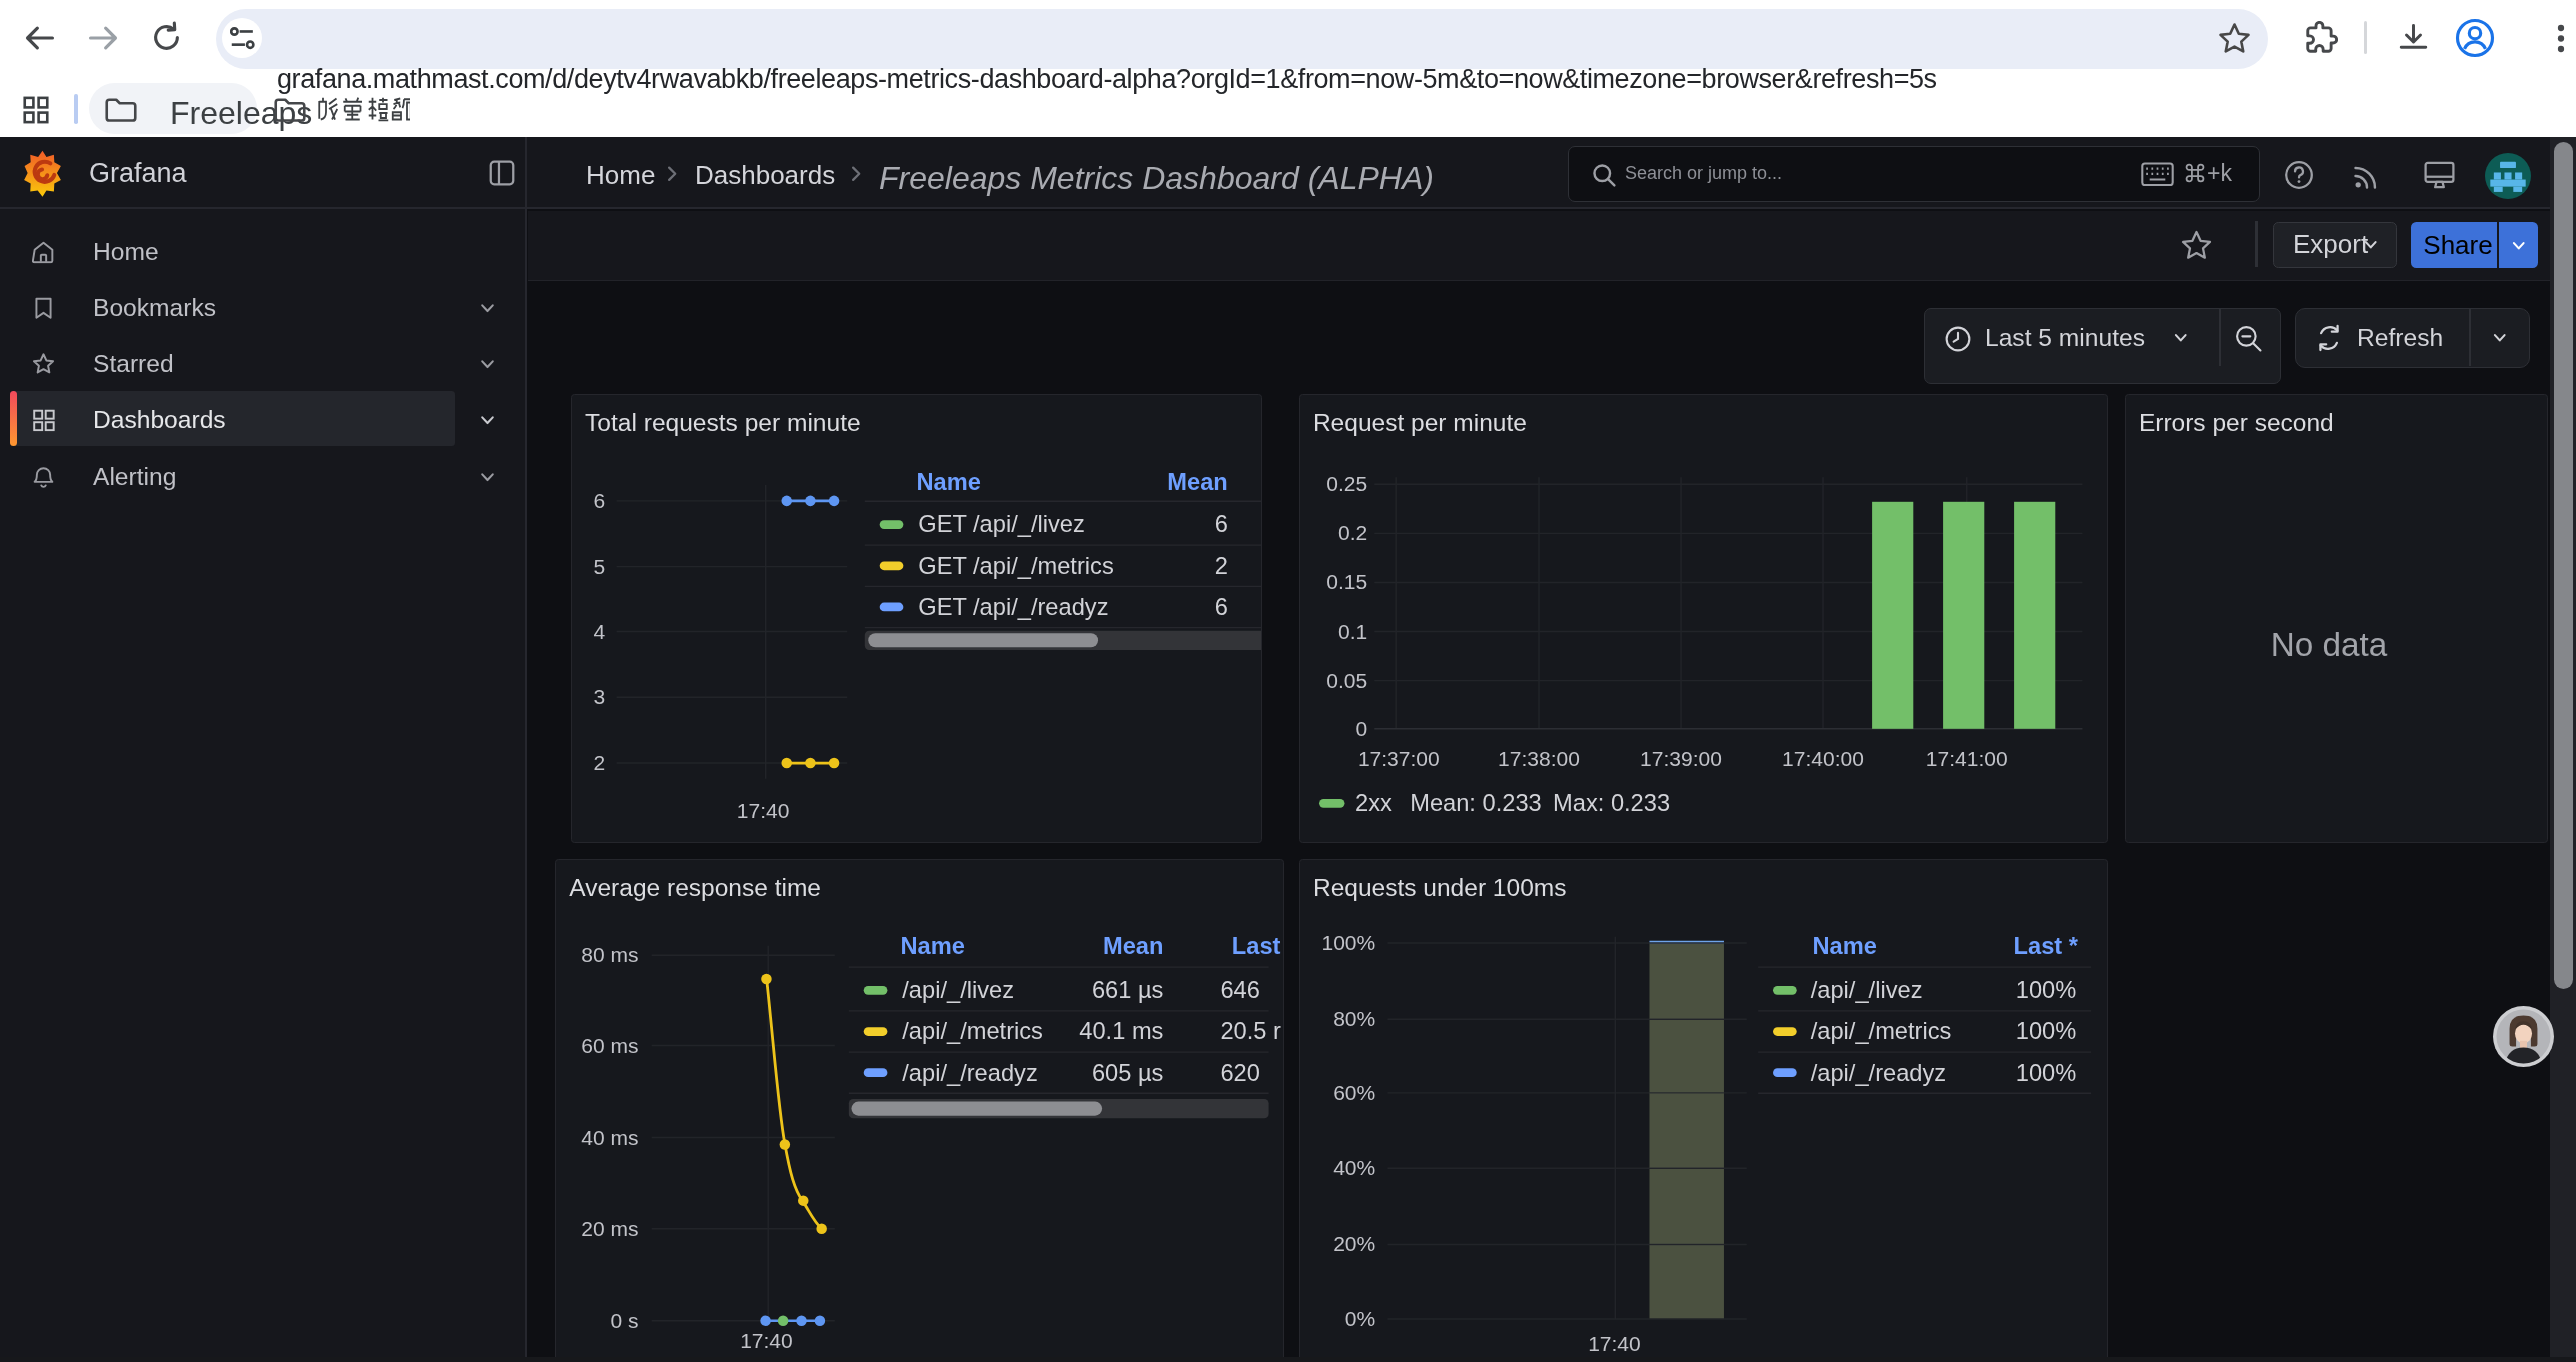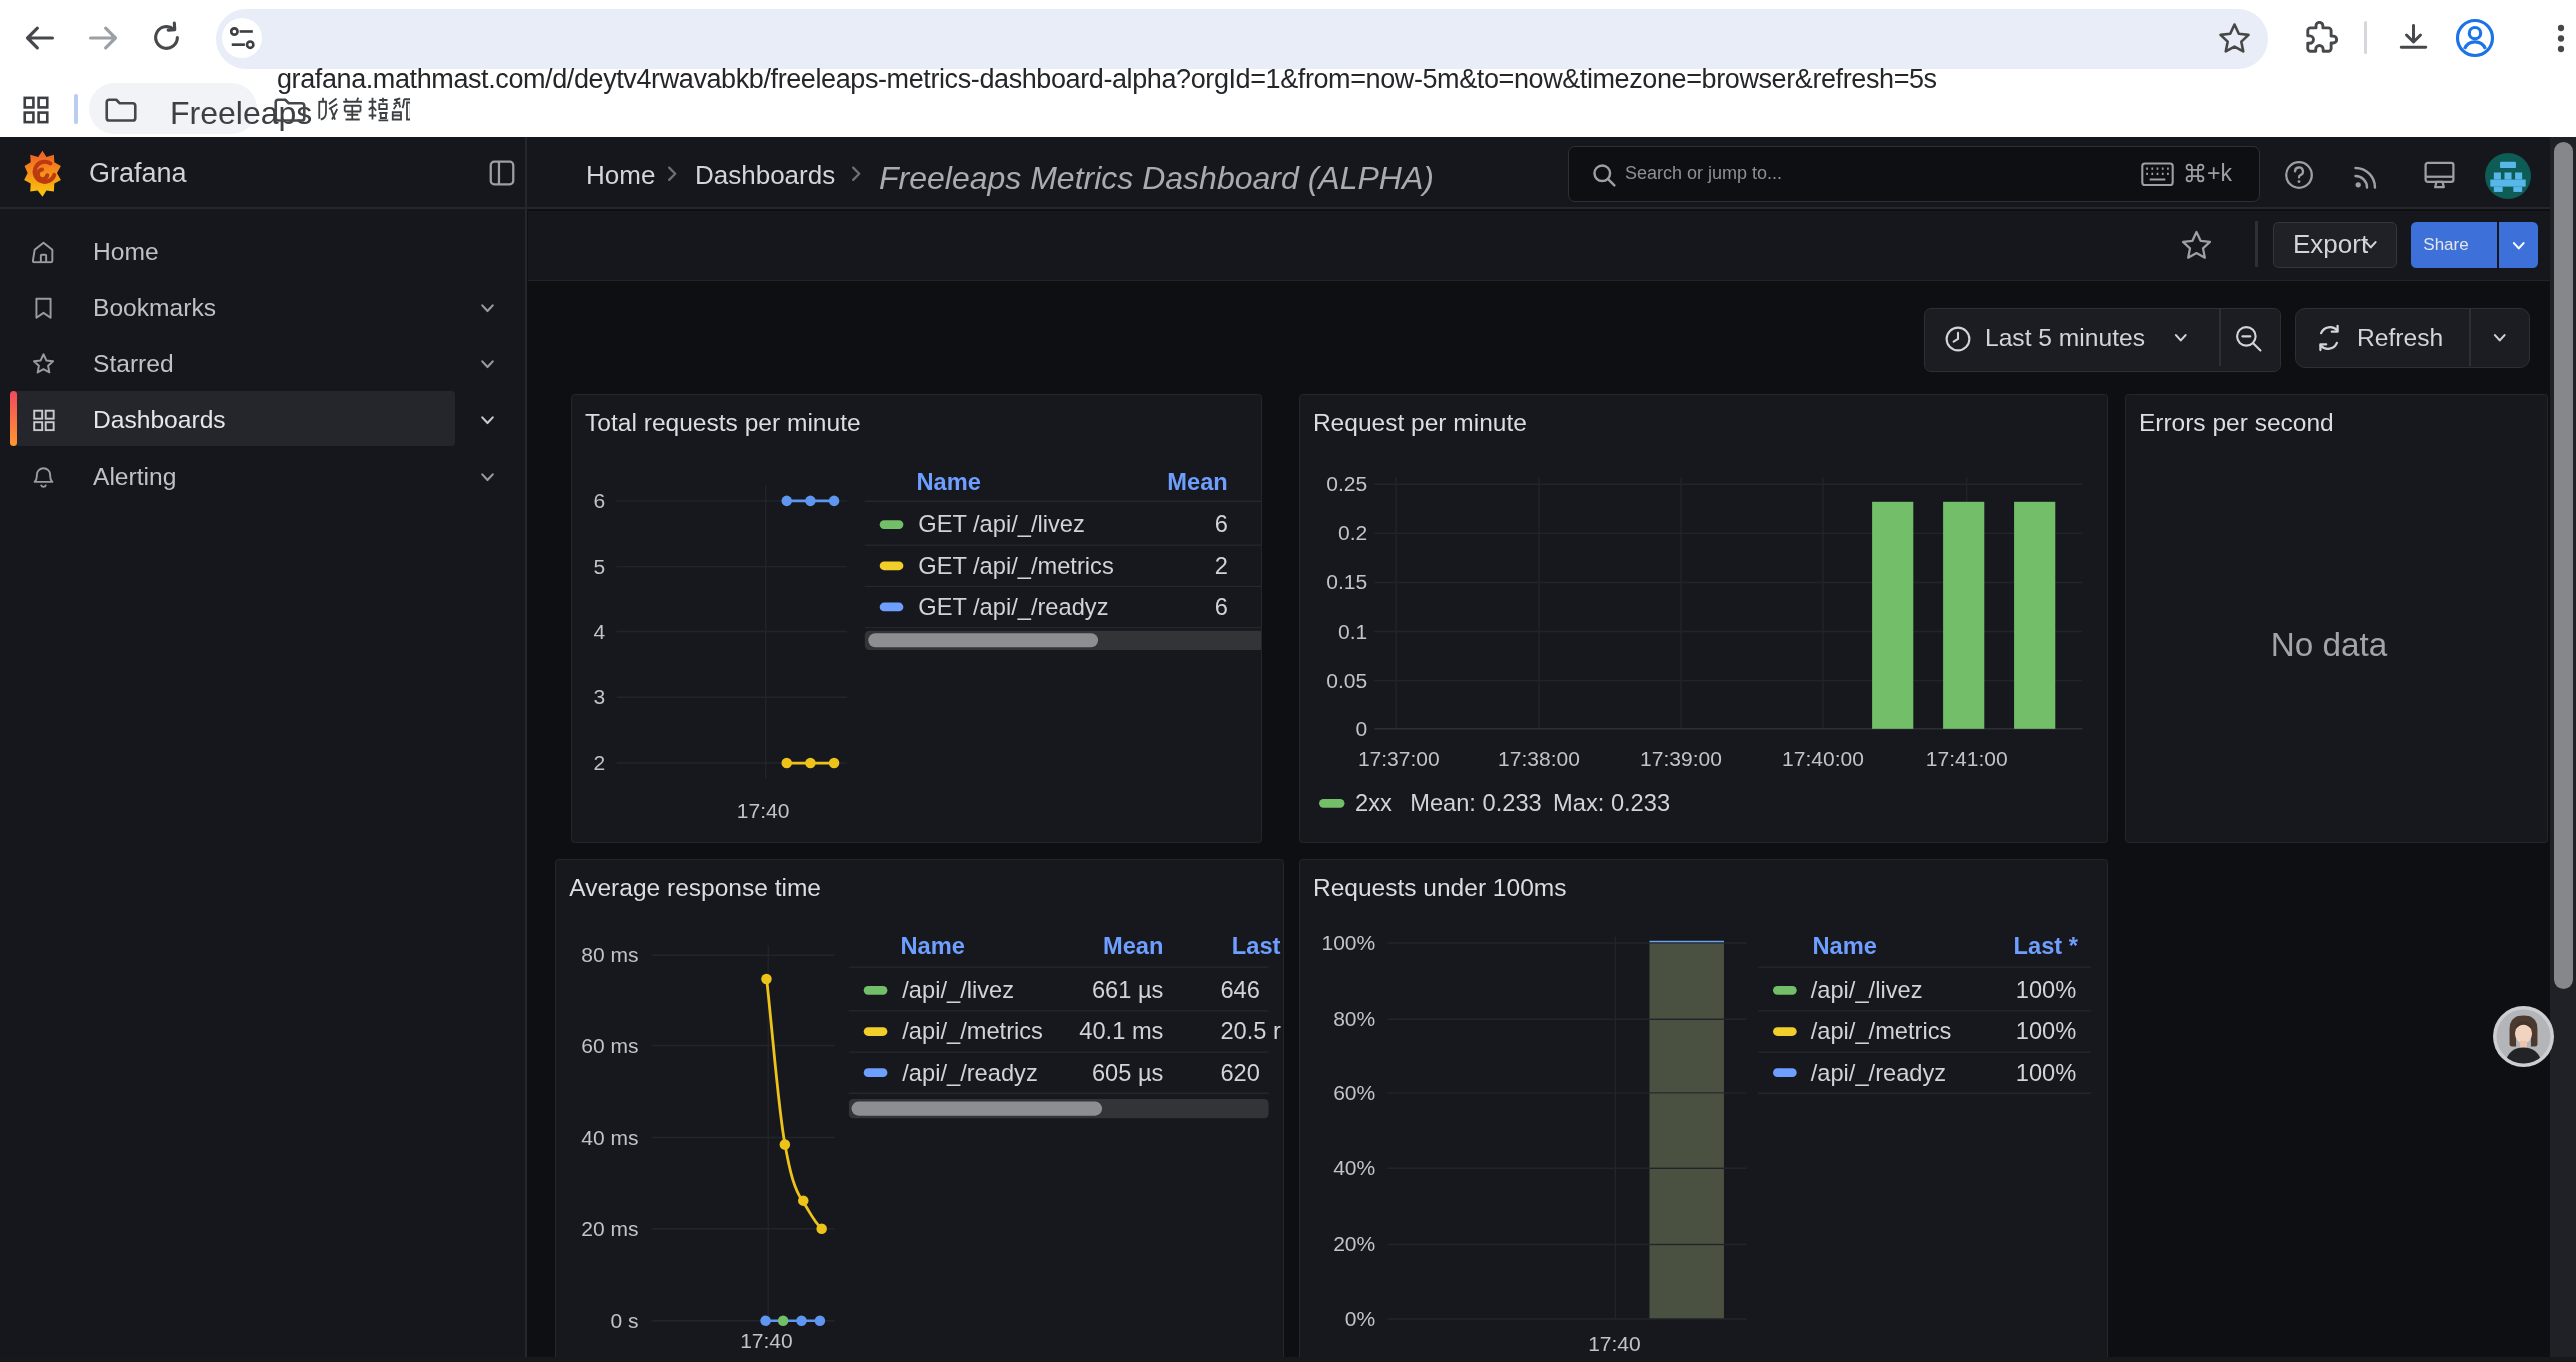--- a/index.html
+++ b/index.html
@@ -242,29 +242,29 @@
     <path d="M19 3.5 L23.7 13.6 L34.5 14.9 L26.5 22.3 L28.6 33 L19 27.7 L9.4 33 L11.5 22.3 L3.5 14.9 L14.3 13.6 Z"></path>
   </svg>
   <div class="abs" style="left:2255px;top:84px;width:2.6px;height:46px;background:#2e3036"></div>
   <div class="abs" style="left:2273px;top:85px;width:124px;height:46px;background:#1f2126;border:1.8px solid #34363c;border-radius:5.3px">
     <span style="position:absolute;left:19px;top:0;height:43px;line-height:43px;font-size:26px;font-weight:500;color:#d3d4d9">Export</span>
     <svg class="abs" style="left:88px;top:13px" width="17.5" height="17.5" viewBox="0 0 20 20" fill="none" stroke="#d3d4d9" stroke-width="2.4" stroke-linecap="round" stroke-linejoin="round">
         <path d="M4.5 7 L10 13 L15.5 7"></path>
       </svg>
   </div>
   <div class="abs" style="left:2411px;top:85px;width:86px;height:46px;background:#3d71d9;border-radius:5.3px 0 0 5.3px">
-    <span style="position:absolute;left:12.3px;top:0;height:35px;line-height:46px;font-size:17px;font-weight:500;color:#e5e5e5">Share</span>
+    <span style="position:absolute;left:12.3px;top:0;height:35px;line-height:46px;font-size:26px;font-weight:500;color:#000000">Share</span>
   </div>
   <div class="abs" style="left:2499px;top:85px;width:39px;height:46px;background:#3d71d9;border-radius:0 5.3px 5.3px 0">
     <svg class="abs" style="left:10.5px;top:15px" width="17.5" height="17.5" viewBox="0 0 20 20" fill="none" stroke="#ffffff" stroke-width="2.4" stroke-linecap="round" stroke-linejoin="round">
         <path d="M4.5 7 L10 13 L15.5 7"></path>
       </svg>
   </div>
 
-  <div class="abs" style="left:1924px;top:171px;width:357px;height:64px;background:#1b1d22;border:1.8px solid #2d2f35;border-radius:7px">
+  <div class="abs" style="left:1924px;top:171px;width:357px;height:76px;background:#1b1d22;border:1.8px solid #2d2f35;border-radius:7px">
     <svg class="abs" style="left:19px;top:16px" width="28" height="28" viewBox="0 0 32 32" fill="none" stroke="#d3d4d9" stroke-width="2.4" stroke-linecap="round">
       <circle cx="16" cy="16" r="13"></circle>
         <path d="M16 9 V16 L11 19"></path>
     </svg>
     <span style="position:absolute;left:60px;top:0;height:57px;line-height:57px;font-size:24.6px;font-weight:500;color:#d3d4d9">Last 5 minutes</span>
     <svg class="abs" style="left:247px;top:20px" width="17.5" height="17.5" viewBox="0 0 20 20" fill="none" stroke="#d3d4d9" stroke-width="2.4" stroke-linecap="round" stroke-linejoin="round">
         <path d="M4.5 7 L10 13 L15.5 7"></path>
       </svg>
     <div class="abs" style="left:294px;top:0;width:1.8px;height:57px;background:#2d2f35"></div>
     <svg class="abs" style="left:309px;top:15px" width="30" height="30" viewBox="0 0 34 34" fill="none" stroke="#d3d4d9" stroke-width="2.4" stroke-linecap="round">

